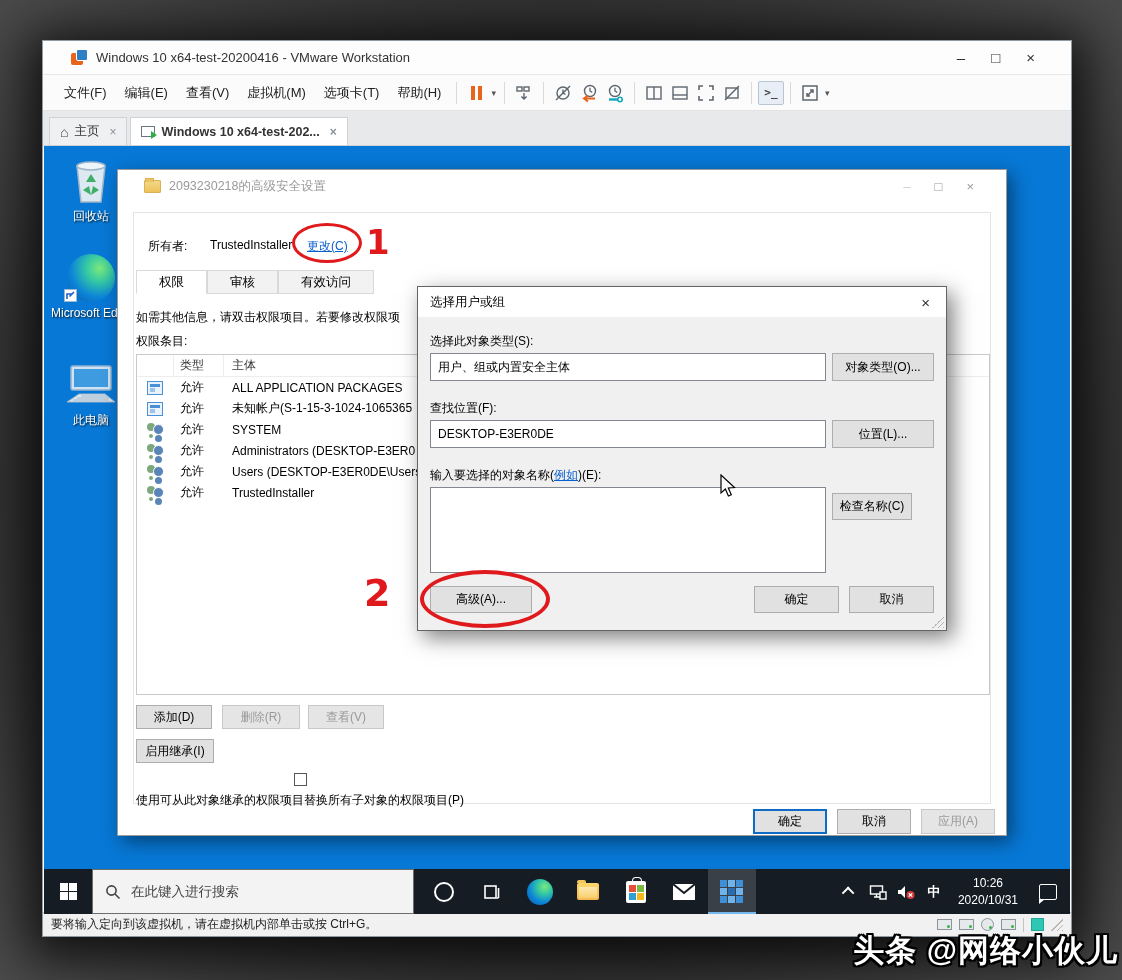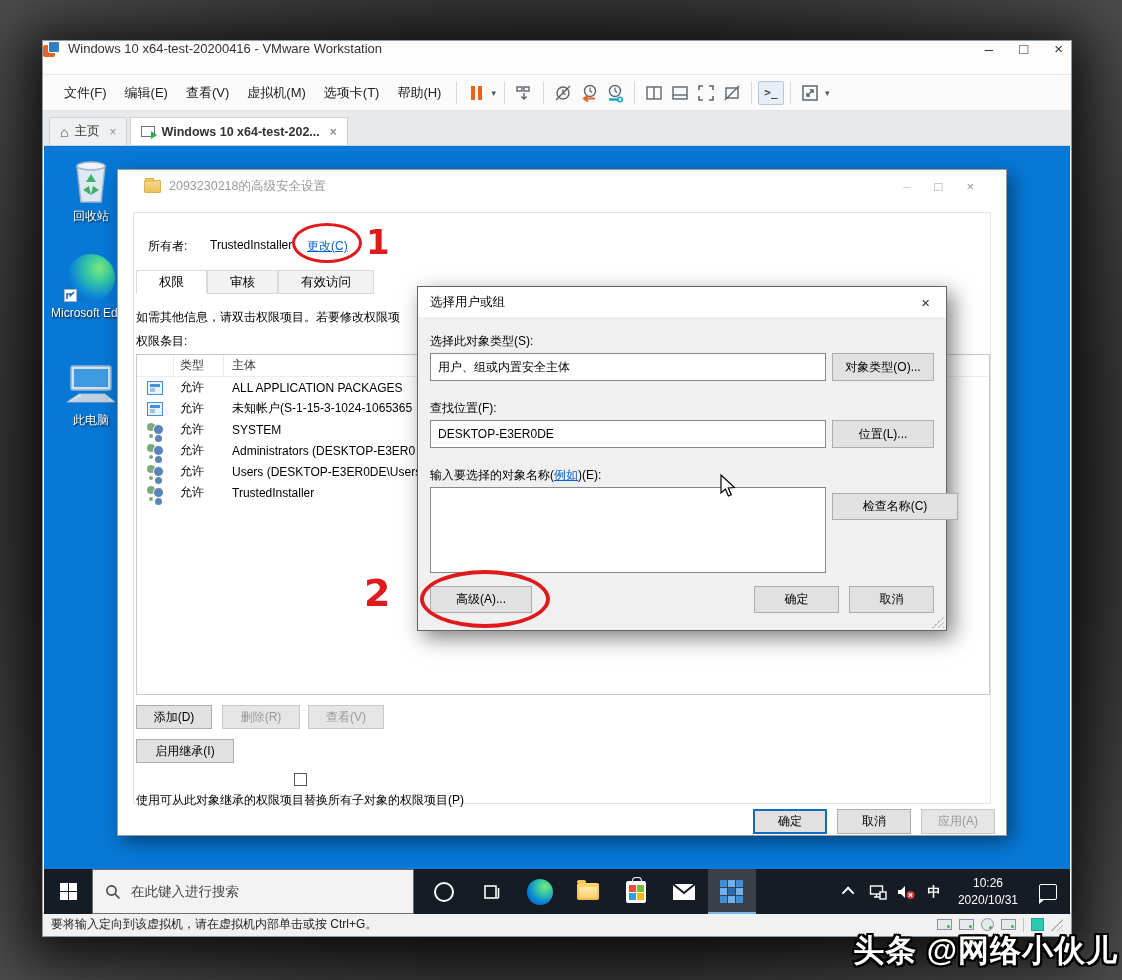--- a/index.html
+++ b/index.html
@@ -4,21 +4,21 @@
 <style>
   * { margin:0; padding:0; box-sizing:border-box; }
   html,body { width:1122px; height:980px; }
   body { font-family:"Liberation Sans","DejaVu Sans",sans-serif; background:#3d3d3d; overflow:hidden; }
   .stage { position:relative; width:1122px; height:980px;
            background:radial-gradient(ellipse at 50% 50%, #242424 55%, #4a4a4a 100%); }
 
   
   .vmw { position:absolute; left:42px; top:40px; width:1030px; height:897px;
          background:#fff; border:1px solid #8f9aa3; box-shadow:0 8px 45px 12px rgba(0,0,0,.75); }
-  .vmw-title { height:34px; background:#fdfdfd; display:flex; padding:0 0; border-bottom:1px solid #e8e8e8; }
+  .vmw-title { height:34px; background:#fdfdfd; display:flex; align-items:center; padding:0 28px; border-bottom:1px solid #e8e8e8; }
   .vmw-logo { width:17px; height:17px; position:relative; margin-right:8px; }
   .vmw-logo .sq1 { position:absolute; left:0; top:4px; width:12px; height:12px; background:#e8641a; border-radius:2px; }
   .vmw-logo .sq2 { position:absolute; left:5px; top:0; width:12px; height:12px; background:#2f7fc4; border-radius:2px; border:1px solid #fff; }
   .vmw-title .t { font-size:13px; color:#333; }
   .winctl { margin-left:auto; display:flex; gap:26px; padding-right:8px; color:#333; font-size:15px; }
   .winctl span { cursor:default; line-height:1; }
 
   .vmw-menubar { height:36px; display:flex; align-items:center; padding:0 12px; background:#fbfbfb; border-bottom:1px solid #e3e3e3; font-size:13px; color:#222; }
   .menu-item { padding:5px 9px; }
   .vsep { width:1px; height:22px; background:#d9d9d9; margin:0 6px; }
@@ -397,21 +397,21 @@
                 <span class="ic-users"></span>
               </span>
             <span class="c2">允许</span>
               <span class="c3">TrustedInstaller</span>
           </div>
         </div>
 
         <div class="btn" style="left:18px; top:535px; width:76px; height:24px;">添加(D)</div>
         <div class="btn disabled" style="left:104px; top:535px; width:78px; height:24px;">删除(R)</div>
         <div class="btn disabled" style="left:190px; top:535px; width:76px; height:24px;">查看(V)</div>
-        <div class="btn" style="left:18px; top:569px; width:98px; height:24px;">启用继承(I)</div>
+        <div class="btn" style="left:18px; top:569px; width:78px; height:24px;">启用继承(I)</div>
 
         <div class="chkrow">
           <span class="chk"></span>
           <span>使用可从此对象继承的权限项目替换所有子对象的权限项目(P)</span>
         </div>
 
         <div class="btn focused" style="left:635px; top:639px; width:74px; height:25px;">确定</div>
         <div class="btn" style="left:719px; top:639px; width:74px; height:25px;">取消</div>
         <div class="btn disabled" style="left:803px; top:639px; width:74px; height:25px;">应用(A)</div>
       </div>
@@ -427,21 +427,21 @@
         <div class="btn" style="left:414px; top:66px; width:102px; height:28px;">对象类型(O)...</div>
 
         <span class="lbl" style="left:12px; top:113px;">查找位置(F):</span>
         <div class="field" style="left:12px; top:133px; width:396px; height:28px;">DESKTOP-E3ER0DE</div>
         <div class="btn" style="left:414px; top:133px; width:102px; height:28px;">位置(L)...</div>
 
         <span class="lbl" style="left:12px; top:180px;">
           <span>输入要选择的对象名称(</span><span class="link">例如</span><span>)(E):</span>
         </span>
         <div class="field" style="left:12px; top:200px; width:396px; height:86px; align-items:flex-start; padding-top:4px;"></div>
-        <div class="btn" style="left:414px; top:206px; width:126px; height:27px;">检查名称(C)</div>
+        <div class="btn" style="left:414px; top:206px; width:80px; height:27px;">检查名称(C)</div>
 
         <div class="btn" style="left:12px; top:299px; width:102px; height:27px;">高级(A)...</div>
         <div class="btn" style="left:336px; top:299px; width:85px; height:27px;">确定</div>
         <div class="btn" style="left:431px; top:299px; width:85px; height:27px;">取消</div>
         <span class="grip"></span>
       </div>
 
       <div class="ann-circle" style="left:248px; top:77px; width:70px; height:40px;"></div>
       <div class="ann-num" style="left:322px; top:76px; font-size:34px;">1</div>
       <div class="ann-circle" style="left:376px; top:424px; width:130px; height:58px; border-width:4px;"></div>

